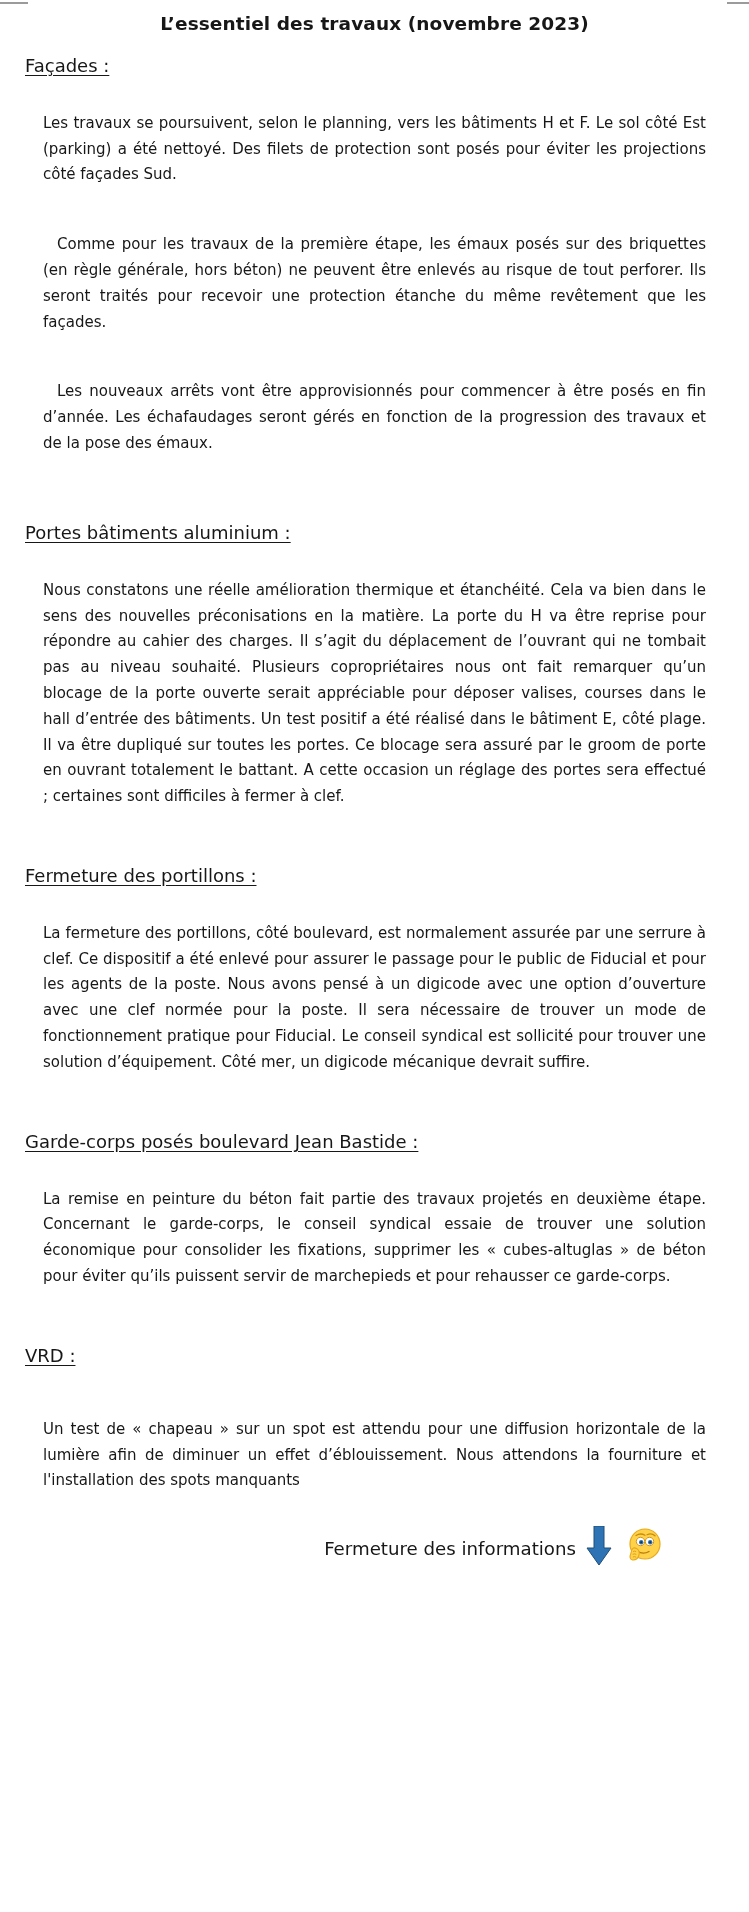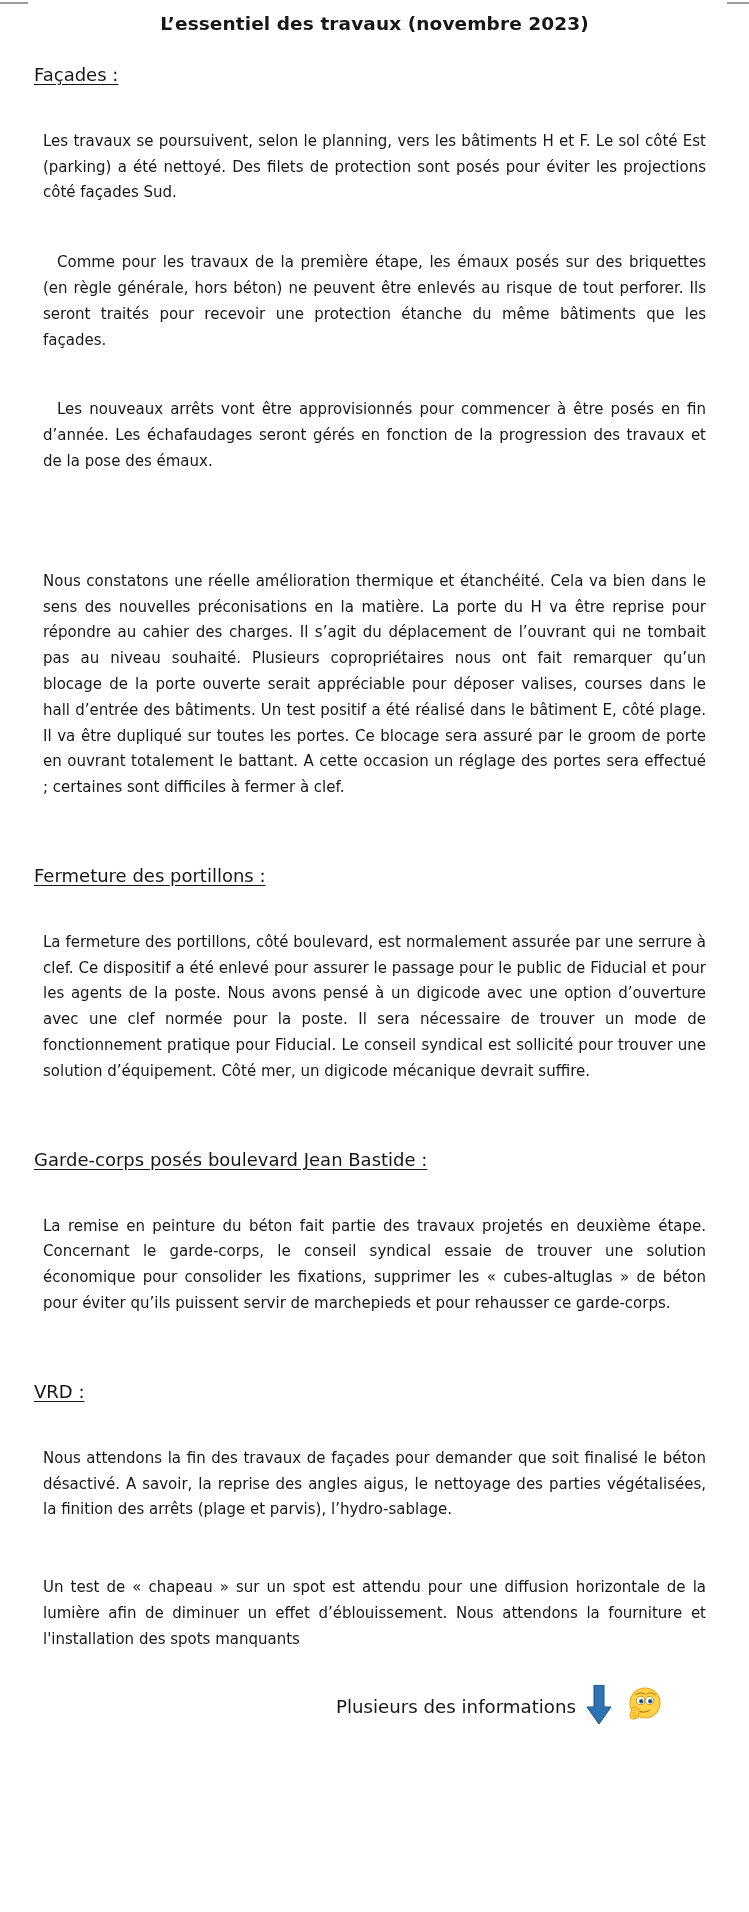--- a/index.html
+++ b/index.html
@@ -51,21 +51,21 @@
   .section-heading {
     margin: 0;
     font-size: 18px;
     font-weight: normal;
     text-decoration: underline;
     text-underline-offset: 3px;
     display: inline-block;
     line-height: 1.5;
   }
 
-  .heading-row { margin: 9px; }
+  .heading-row { margin: 0; }
 
   p.body-text {
     margin: 18px;
     font-size: 15px;
     line-height: 1.72;
     text-align: justify;
     text-justify: inter-word;
     hyphens: none;
   }
 
@@ -105,28 +105,31 @@
 
   <div class="gap-s"></div>
 
   <div class="section">
     <div class="heading-row">
       <span class="section-heading">Façades :</span>
     </div>
     <div class="gap-s"></div>
     <p class="body-text">Les travaux se poursuivent, selon le planning, vers les bâtiments H et F. Le sol côté Est (parking) a été nettoyé. Des filets de protection sont posés pour éviter les projections côté façades Sud.</p>
     <div class="gap-xs"></div>
-    <p class="body-text indent">Comme pour les travaux de la première étape, les émaux posés sur des briquettes (en règle générale, hors béton) ne peuvent être enlevés au risque de tout perforer. Ils seront traités pour recevoir une protection étanche du même bâtiments que les façades.</p>
+    <p class="body-text indent">Comme pour les travaux de la première étape, les émaux posés sur des briquettes (en règle générale, hors béton) ne peuvent être enlevés au risque de tout perforer. Ils seront traités pour recevoir une protection étanche du même revêtement que les façades.</p>
     <div class="gap-xs"></div>
     <p class="body-text indent">Les nouveaux arrêts vont être approvisionnés pour commencer à être posés en fin d’année. Les échafaudages seront gérés en fonction de la progression des travaux et de la pose des émaux.</p>
   </div>
 
   <div class="gap-xl"></div>
 
   <div class="section">
+    <div class="heading-row">
+      <span class="section-heading">Portes bâtiments aluminium :</span>
+    </div>
     <div class="gap-s"></div>
     <p class="body-text">Nous constatons une réelle amélioration thermique et étanchéité. Cela va bien dans le sens des nouvelles préconisations en la matière. La porte du H va être reprise pour répondre au cahier des charges. Il s’agit du déplacement de l’ouvrant qui ne tombait pas au niveau souhaité. Plusieurs copropriétaires nous ont fait remarquer qu’un blocage de la porte ouverte serait appréciable pour déposer valises, courses dans le hall d’entrée des bâtiments. Un test positif a été réalisé dans le bâtiment E, côté plage. Il va être dupliqué sur toutes les portes. Ce blocage sera assuré par le groom de porte en ouvrant totalement le battant. A cette occasion un réglage des portes sera effectué ; certaines sont difficiles à fermer à clef.</p>
   </div>
 
   <div class="gap-l"></div>
 
   <div class="section">
     <div class="heading-row">
       <span class="section-heading">Fermeture des portillons :</span>
     </div>
@@ -144,28 +147,27 @@
     <p class="body-text">La remise en peinture du béton fait partie des travaux projetés en deuxième étape. Concernant le garde-corps, le conseil syndical essaie de trouver une solution économique pour consolider les fixations, supprimer les « cubes-altuglas » de béton pour éviter qu’ils puissent servir de marchepieds et pour rehausser ce garde-corps.</p>
   </div>
 
   <div class="gap-l"></div>
 
   <div class="section">
     <div class="heading-row">
       <span class="section-heading">VRD :</span>
     </div>
     <div class="gap-s"></div>
-    <p class="body-text">Nous attendons la fin des travaux de façades pour demander que soit finalisé le béton désactivé. A savoir, la reprise des angles aigus, le nettoyage des parties végétalisées, la finition des arrêts (plage et parvis), l’hydro-sablage.</p>
     <div class="gap-xs"></div>
     <div class="gap-xs"></div>
     <p class="body-text">Un test de « chapeau » sur un spot est attendu pour une diffusion horizontale de la lumière afin de diminuer un effet d’éblouissement. Nous attendons la fourniture et l'installation des spots manquants</p>
   </div>
 
   <div class="footer-row">
-    <span class="footer-label">Plusieurs des informations</span>
+    <span class="footer-label">Fermeture des informations</span>
 
     <span class="down-arrow">
       <svg width="26" height="40" viewBox="0 0 26 40" aria-hidden="true">
         <polygon points="8,0 18,0 18,22 25,22 13,39 1,22 8,22" fill="#2E74B5" stroke="#1F4E79" stroke-width="1"></polygon>
       </svg>
     </span>
 
     <span class="emoji-icon">
       <svg width="44" height="44" viewBox="0 0 44 44" aria-hidden="true">
         <rect x="0" y="0" width="44" height="44" fill="#ffffff"></rect>

